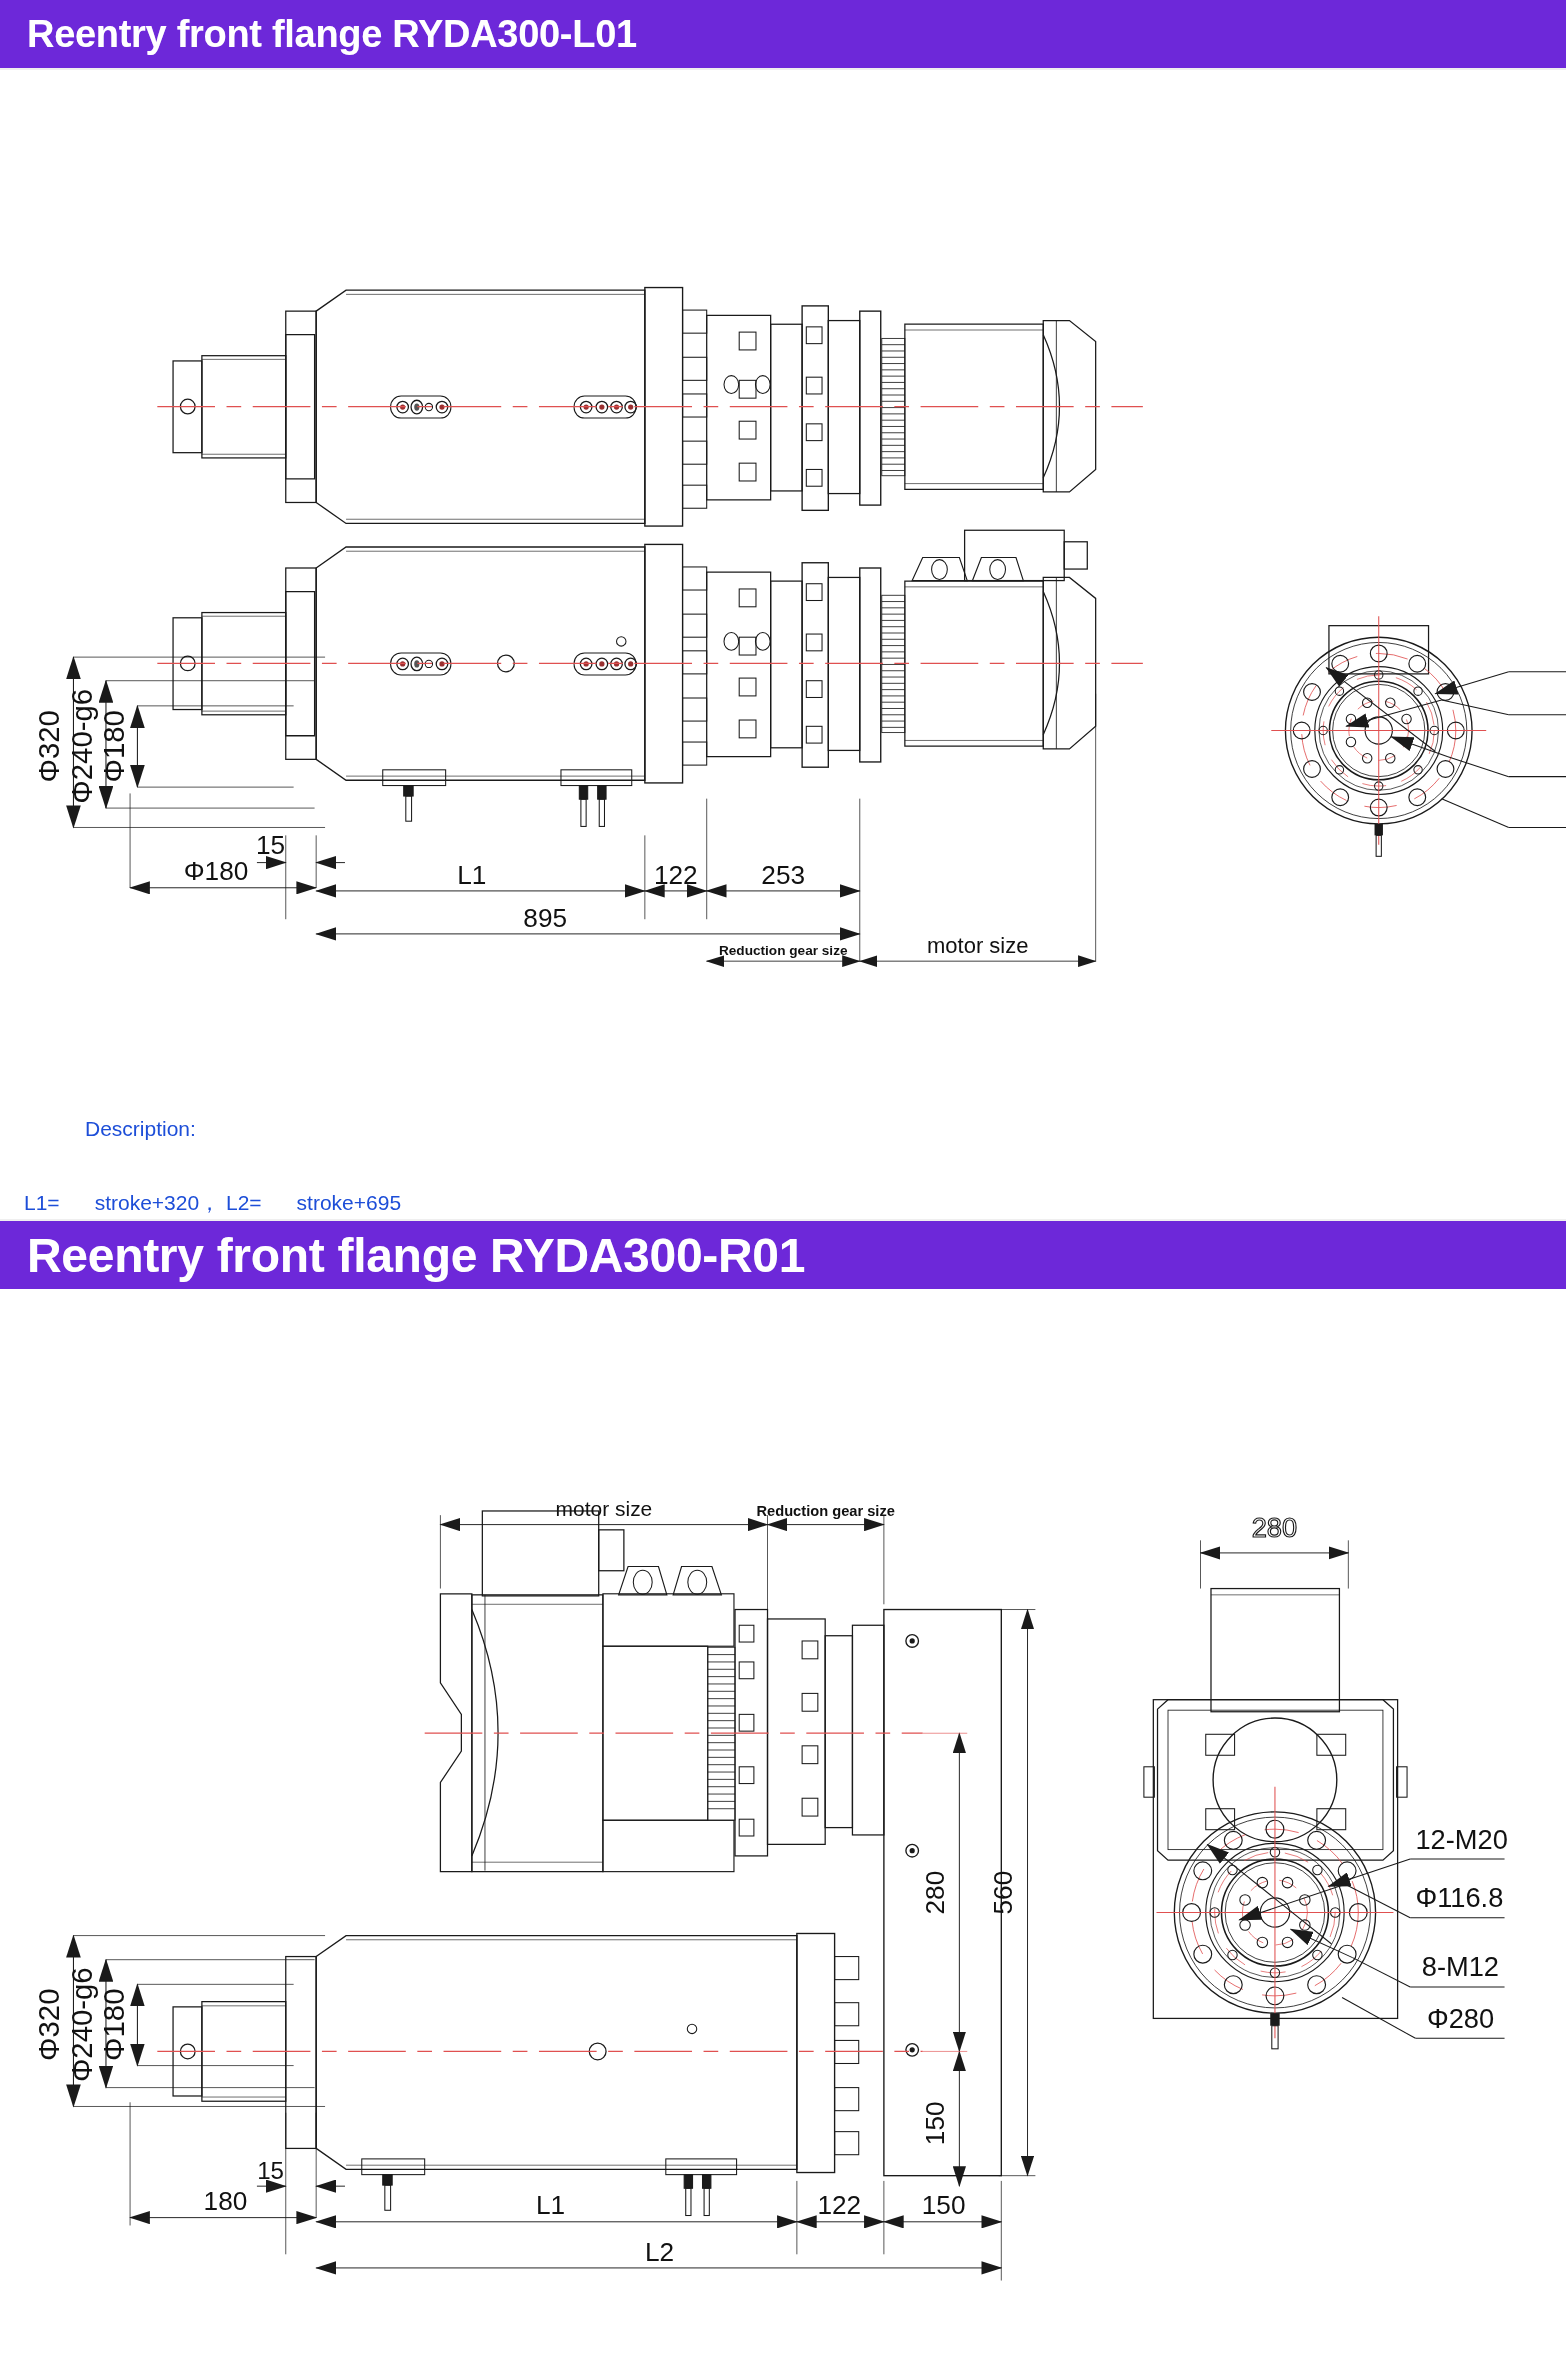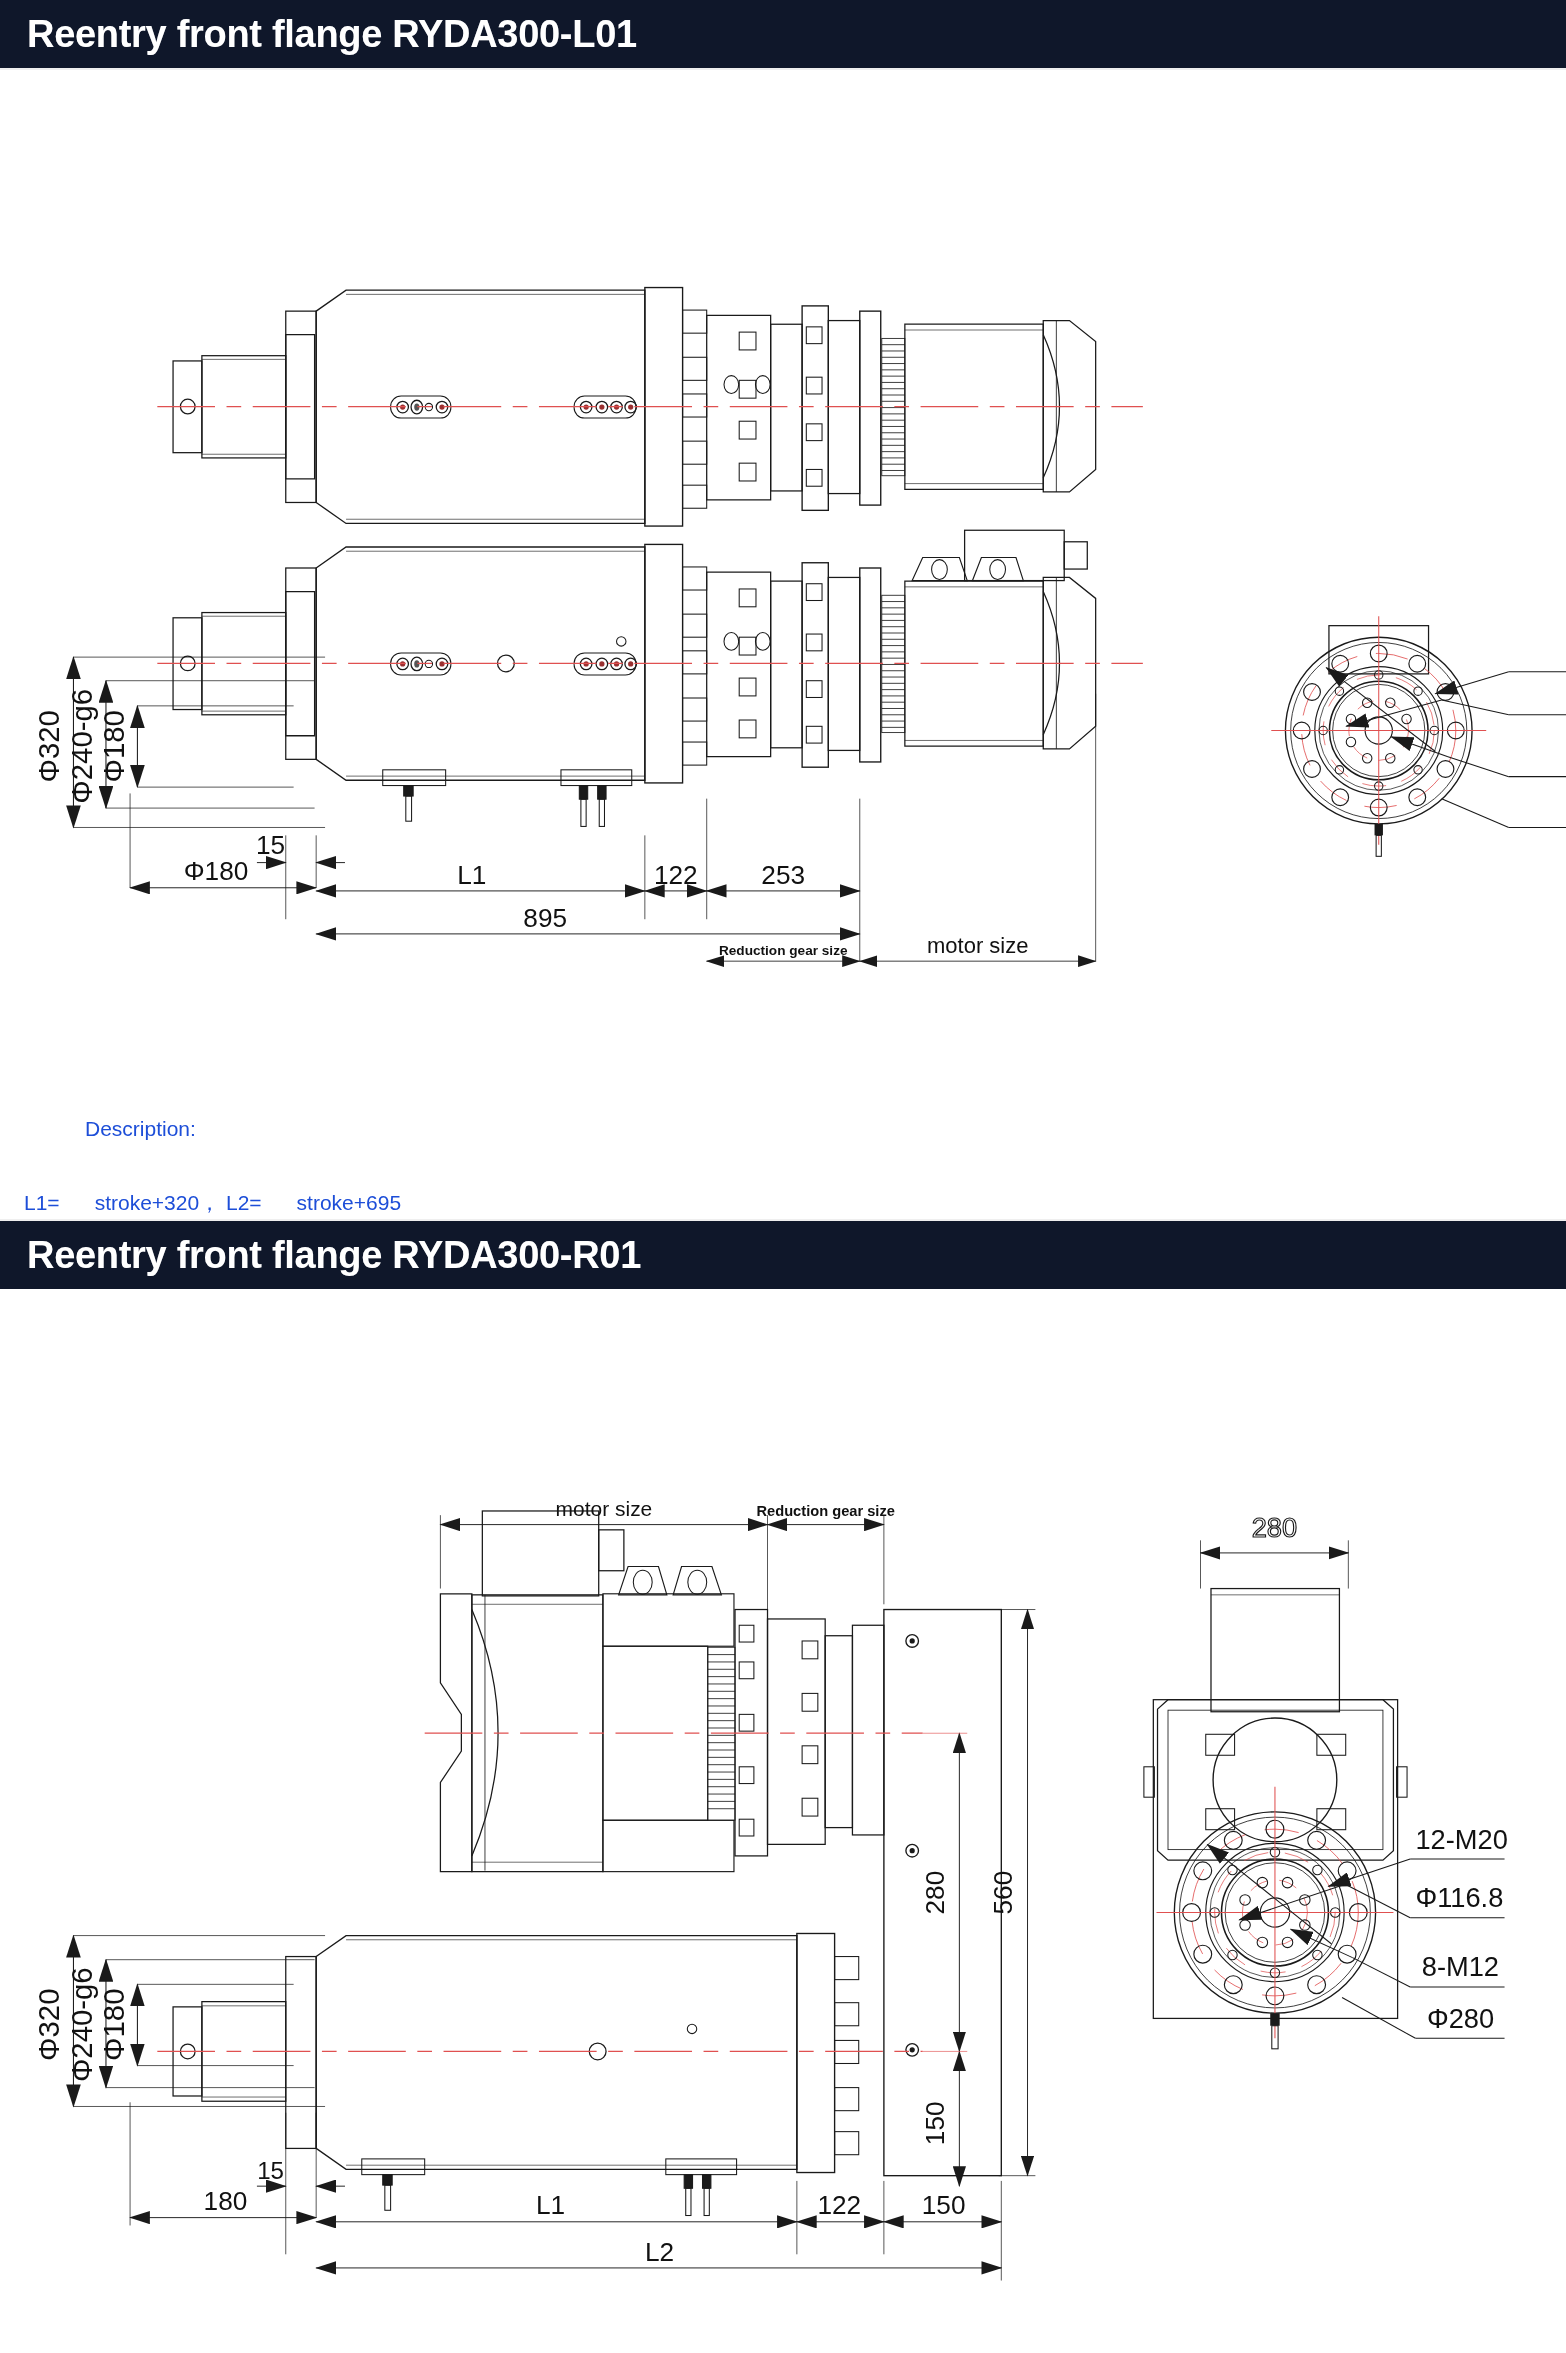--- a/index.html
+++ b/index.html
@@ -6,21 +6,21 @@
   html,body{margin:0;padding:0;background:#ffffff;}
   body{
     width:1567px;height:2354px;position:relative;overflow:hidden;
     font-family:"Liberation Sans",sans-serif;
     -webkit-font-smoothing:antialiased;
   }
   
   .hdr-wrap{position:absolute;left:0;width:1567px;}
   .hdr-rule{height:2.1px;background:#efefef;width:100%;}
   .hdr-bar{
-    background:#0f172a;width:100%;box-sizing:border-box;
+    background:#6d28d9;width:100%;box-sizing:border-box;
     display:flex;align-items:center;
     padding:0 0 0 27px;
   }
   .hdr-bar .title{
     color:#ffffff;font-weight:bold;
     font-family:"Liberation Sans",sans-serif;
     font-stretch:condensed;
     letter-spacing:-0.3px;
     white-space:nowrap;
     text-shadow:0 0 0.5px rgba(255,255,255,.35);
@@ -324,21 +324,21 @@
 </div>
 
 <div class="desc" style="top:1067px;left:24px;font-size:21px;">
   <span class="d-title">Description:</span>
   <span class="d-body">L1=      stroke+320， L2=      stroke+695</span>
 </div>
 
 <div class="hdr-wrap" style="top:1219px;">
   <div class="hdr-rule"></div>
   <div class="hdr-bar" style="height:68px;">
-    <span class="title" style="font-size:38px;">Reentry front flange RYDA300-R01</span>
+    <span class="title" style="font-size:48px;">Reentry front flange RYDA300-R01</span>
   </div>
 </div>
 
 <div class="sheet" style="top:1295px;">
 <svg width="1567" height="996" viewBox="0 0 2989 1900" xmlns="http://www.w3.org/2000/svg">
   <defs>
     <marker id="ar2" markerWidth="22" markerHeight="14" refX="21" refY="7" orient="auto">
       <path d="M0,0 L22,7 L0,14 z" fill="#1a1a1a"></path>
     </marker>
     <marker id="arS2" markerWidth="22" markerHeight="14" refX="1" refY="7" orient="auto">

